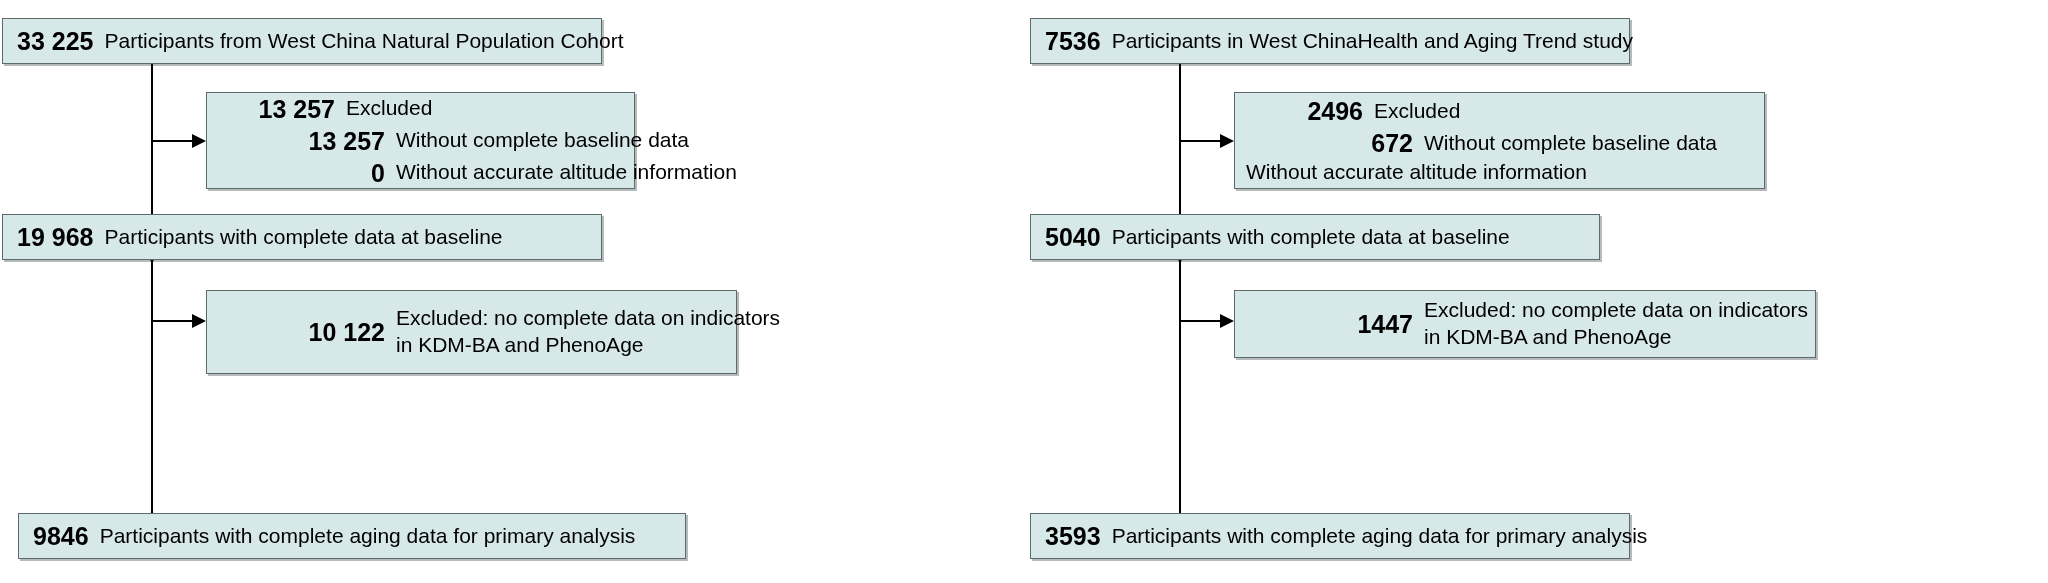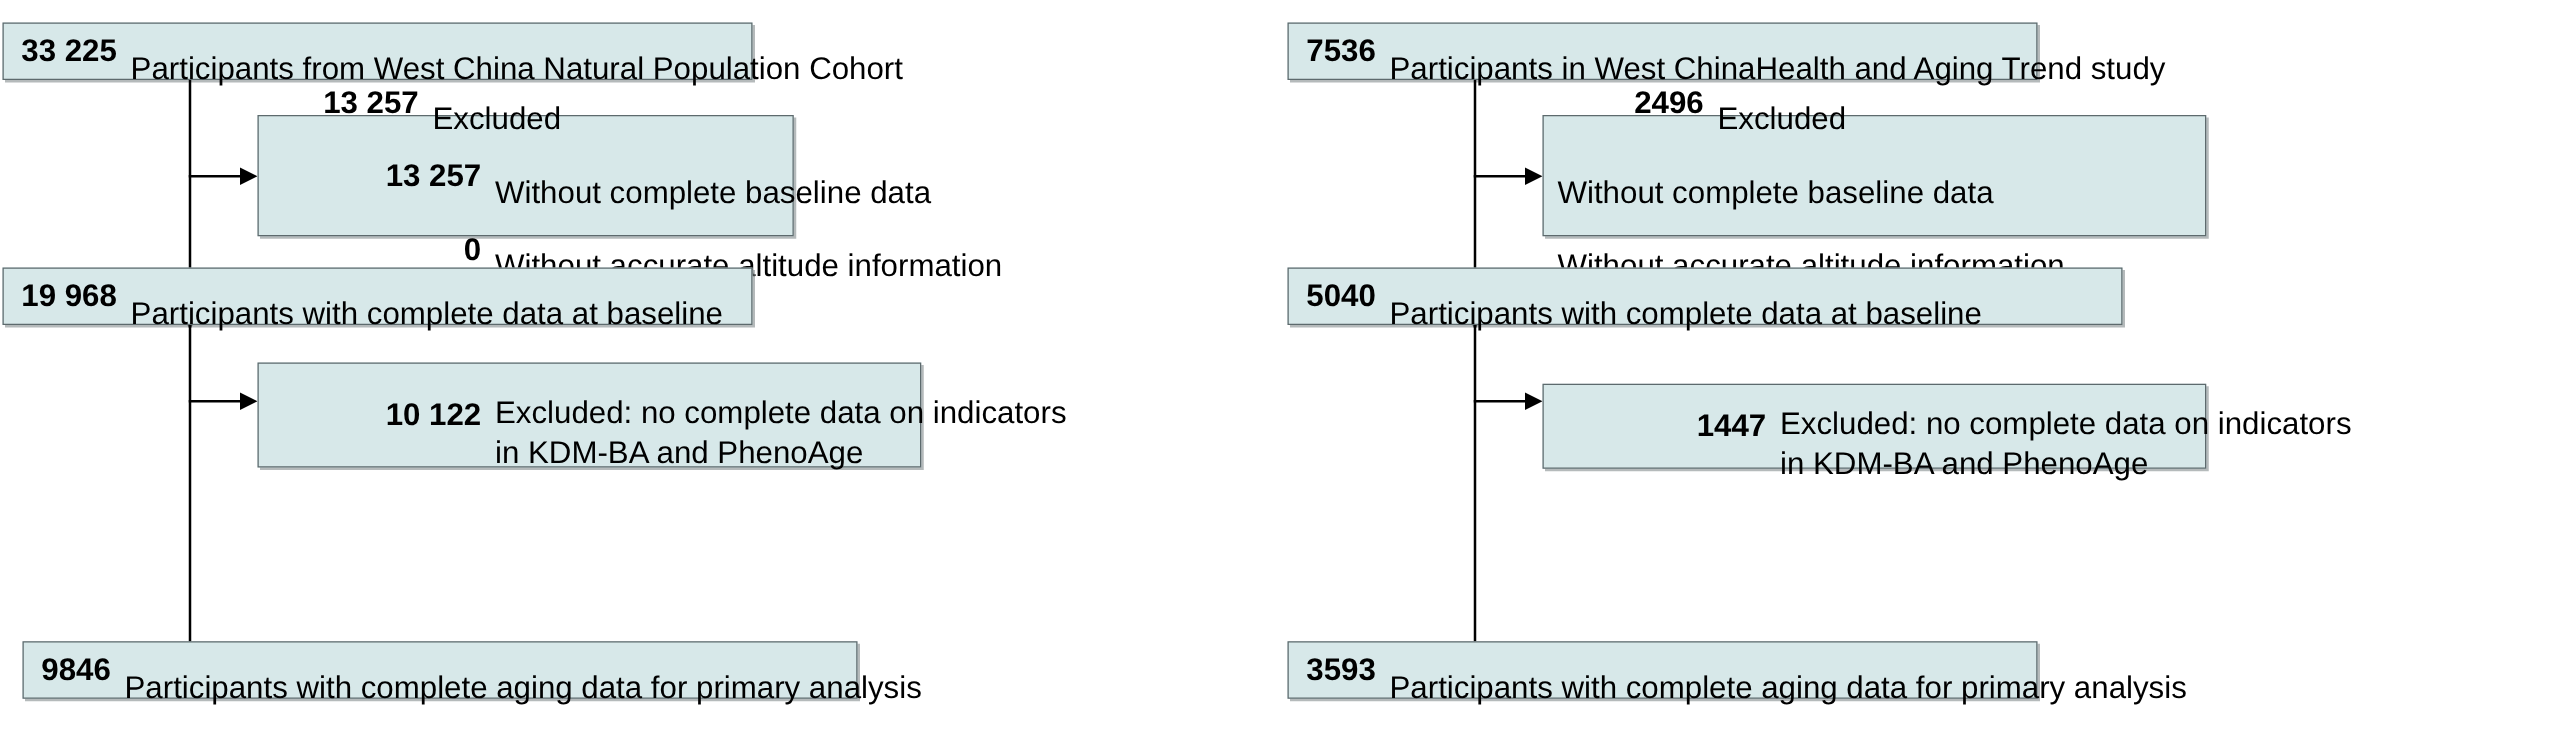--- a/index.html
+++ b/index.html
@@ -67,25 +67,24 @@
     white-space: nowrap;
     line-height: 1.28;
   }
   .num {
     font-weight: bold;
     font-size: 25px;
     text-align: right;
     flex: 0 0 auto;
   }
   .txt {
-    font-size: 25px;
+    font-size: 21px;
     font-weight: normal;
     margin-left: 11px;
     flex: 0 0 auto;
-    margin-top: 27px;
   }
   .txt.wrap { white-space: pre-line; }
 
   
   .mainbox { height: 46px; padding: 0 0 0 14px; }
   .mainbox .num { min-width: 0; }
 
   
   .excbox { padding: 12px 0 12px 0; }
   .excbox .row { padding-left: 0; }
@@ -170,41 +169,42 @@
 
     <div class="line hline" style="left:155px; top:140px; width:48px;"></div>
     <div class="arrow-right" style="left:196px; top:134px;"></div>
 
     <div class="box excbox" style="left:210px; top:92px; width:531px; height:97px;">
       <div class="row exc-indent-0">
         <span class="num">2496</span>
         <span class="txt">Excluded</span>
       </div>
       <div class="row exc-indent-1">
+        <span class="num">672</span>
         <span class="txt">Without complete baseline data</span>
       </div>
       <div class="row exc-indent-1">
         <span class="txt">Without accurate altitude information</span>
       </div>
     </div>
 
-    <div class="box mainbox" style="left:6px; top:214px; width:668px;">
+    <div class="box mainbox" style="left:6px; top:214px; width:570px;">
       <div class="row">
         <span class="num">5040</span>
         <span class="txt">Participants with complete data at baseline</span>
       </div>
     </div>
 
     <div class="line vline" style="left:155px; top:260px; height:285px;"></div>
     <div class="arrow-down" style="left:149px; top:541px;"></div>
 
     <div class="line hline" style="left:155px; top:320px; width:48px;"></div>
     <div class="arrow-right" style="left:196px; top:314px;"></div>
 
-    <div class="box excbox" style="left:210px; top:307px; width:531px; height:68px;">
+    <div class="box excbox" style="left:210px; top:290px; width:582px; height:68px;">
       <div class="row exc-indent-1">
         <span class="num">1447</span>
         <span class="txt wrap">Excluded: no complete data on indicators
 in KDM-BA and PhenoAge</span>
       </div>
     </div>
 
     <div class="box mainbox" style="left:6px; top:513px; width:600px;">
       <div class="row">
         <span class="num">3593</span>

